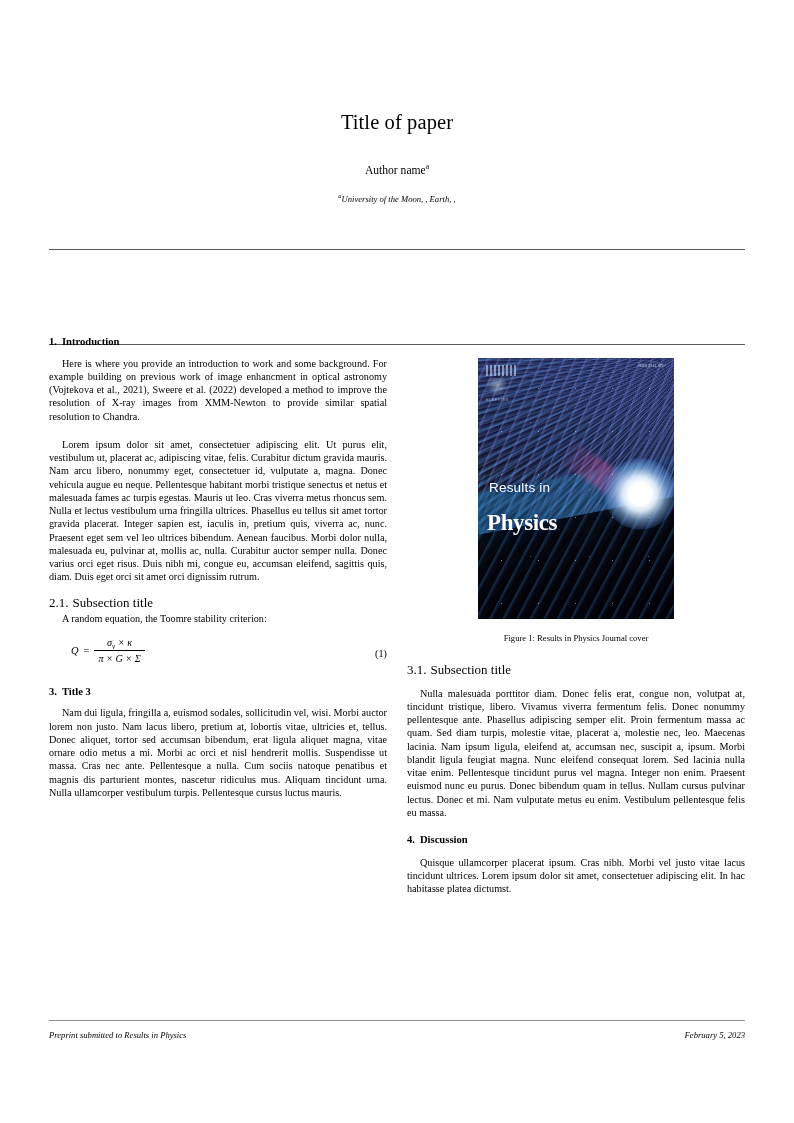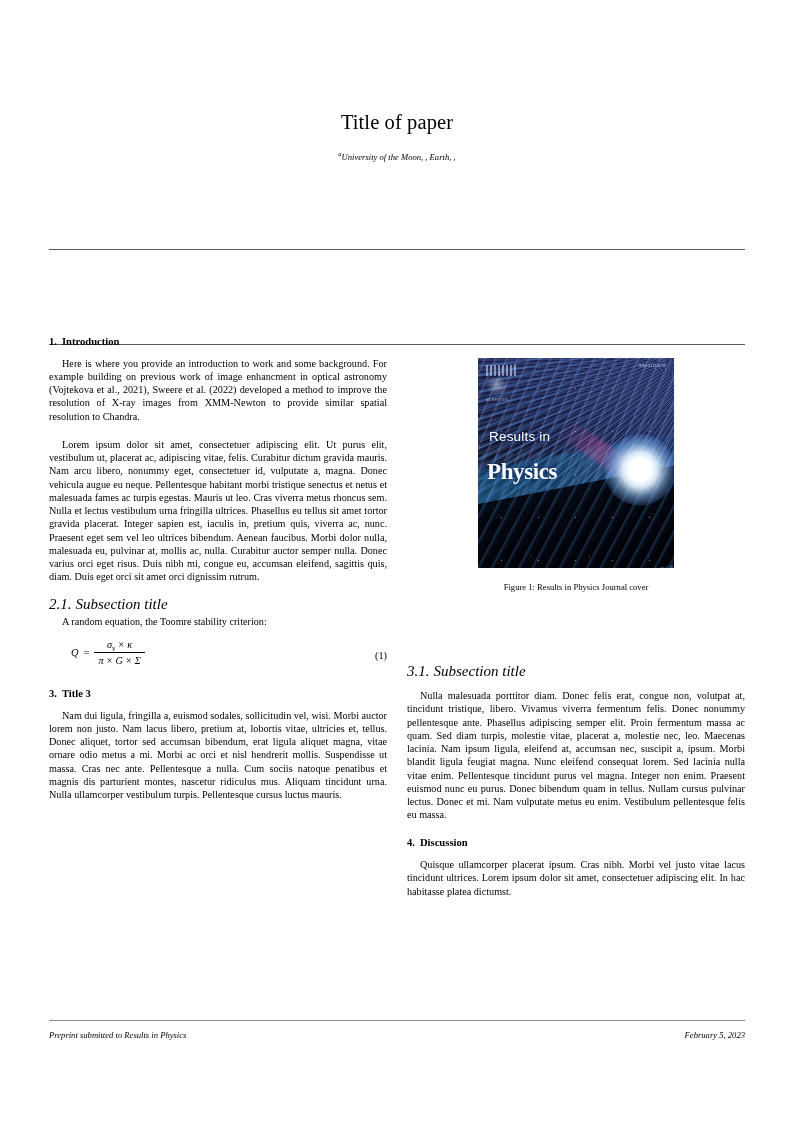--- a/index.html
+++ b/index.html
@@ -116,23 +116,22 @@
 
   h2.sec {
     font-size: 10.6px;
     font-weight: bold;
     margin: 0 0 8px 0;
     line-height: 1.2;
   }
   h2.sec .num { margin-right: 5px; }
 
   h3.subsec {
-    font-size: 15px;
+    font-size: 13px;
     font-weight: normal;
-    font-style: italic;
     margin: 0 0 2px 0;
     line-height: 1.2;
   }
   h3.subsec .num { margin-right: 4px; }
 
   p.para {
     margin: 0;
     text-indent: 13px;
     hyphens: auto;
     -webkit-hyphens: auto;
@@ -191,21 +190,21 @@
   
   .figure {
     position: absolute;
     left: 478px;
     top: 358px;
     width: 196px;
   }
   .cover {
     position: relative;
     width: 196px;
-    height: 210px;
+    height: 261px;
     overflow: hidden;
     background: #15803d;
   }
   .cover .bg-base {
     position: absolute;
     inset: 0;
     background:
       radial-gradient(circle at 78% 64%, rgba(255,255,255,0.0) 0%, rgba(10,14,30,0) 40%),
       linear-gradient(200deg, #1a1d4a 0%, #191c46 18%, #0d1030 42%, #05060f 66%, #020308 100%);
   }
@@ -397,20 +396,23 @@
     font-style: italic;
   }
 </style>
 </head>
 <body>
 
 <div class="page">
 
   <div class="titleblock">
     <div class="paper-title">Title of paper</div>
+    <div class="author-line">
+      <span>Author name</span><sup>a</sup>
+    </div>
     <div class="affil-line">
       <sup>a</sup><span>University of the Moon, , Earth, , </span>
     </div>
   </div>
 
   <div class="rule rule-top"></div>
   <div class="rule rule-bottom"></div>
 
 
   <div class="col col-left">

